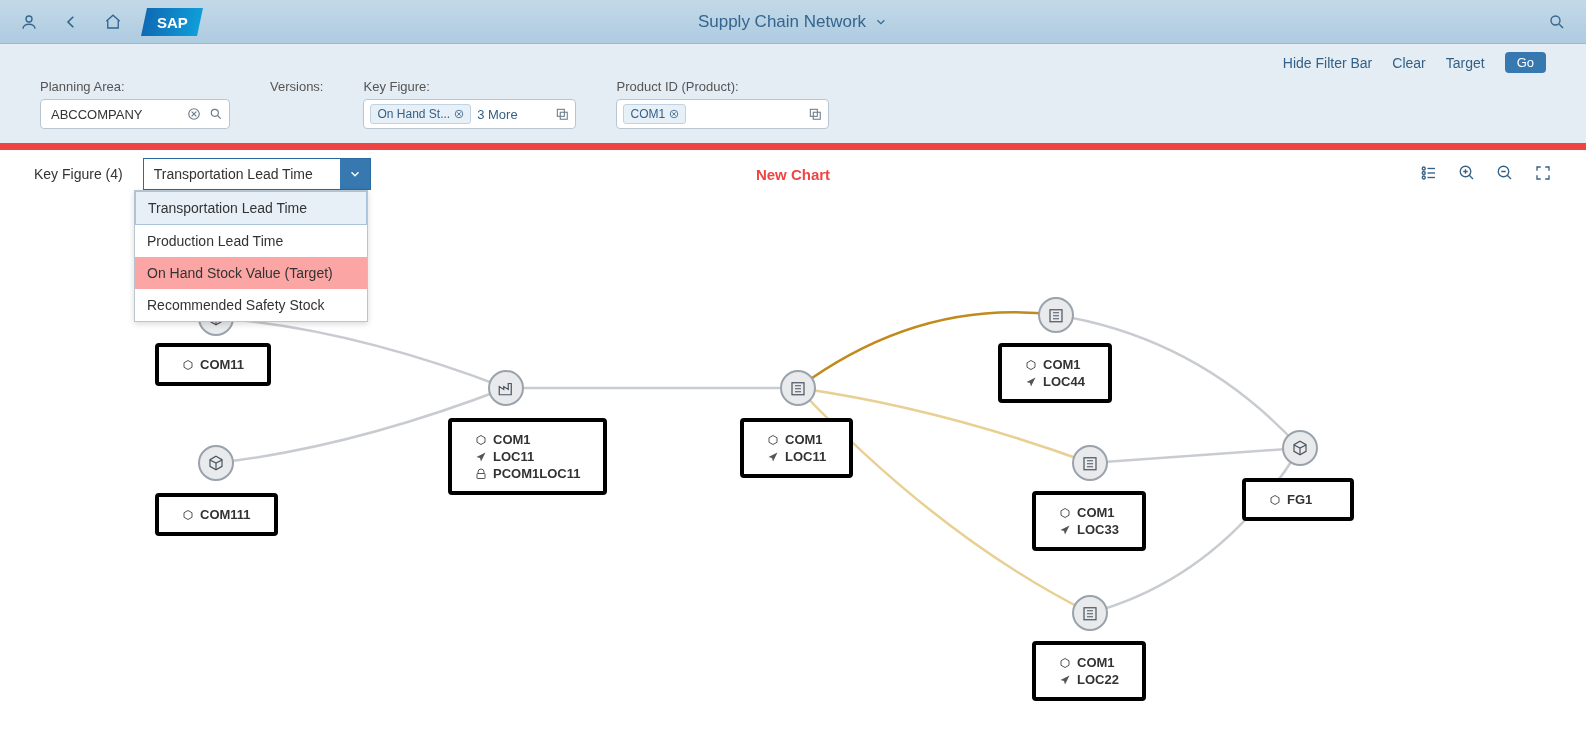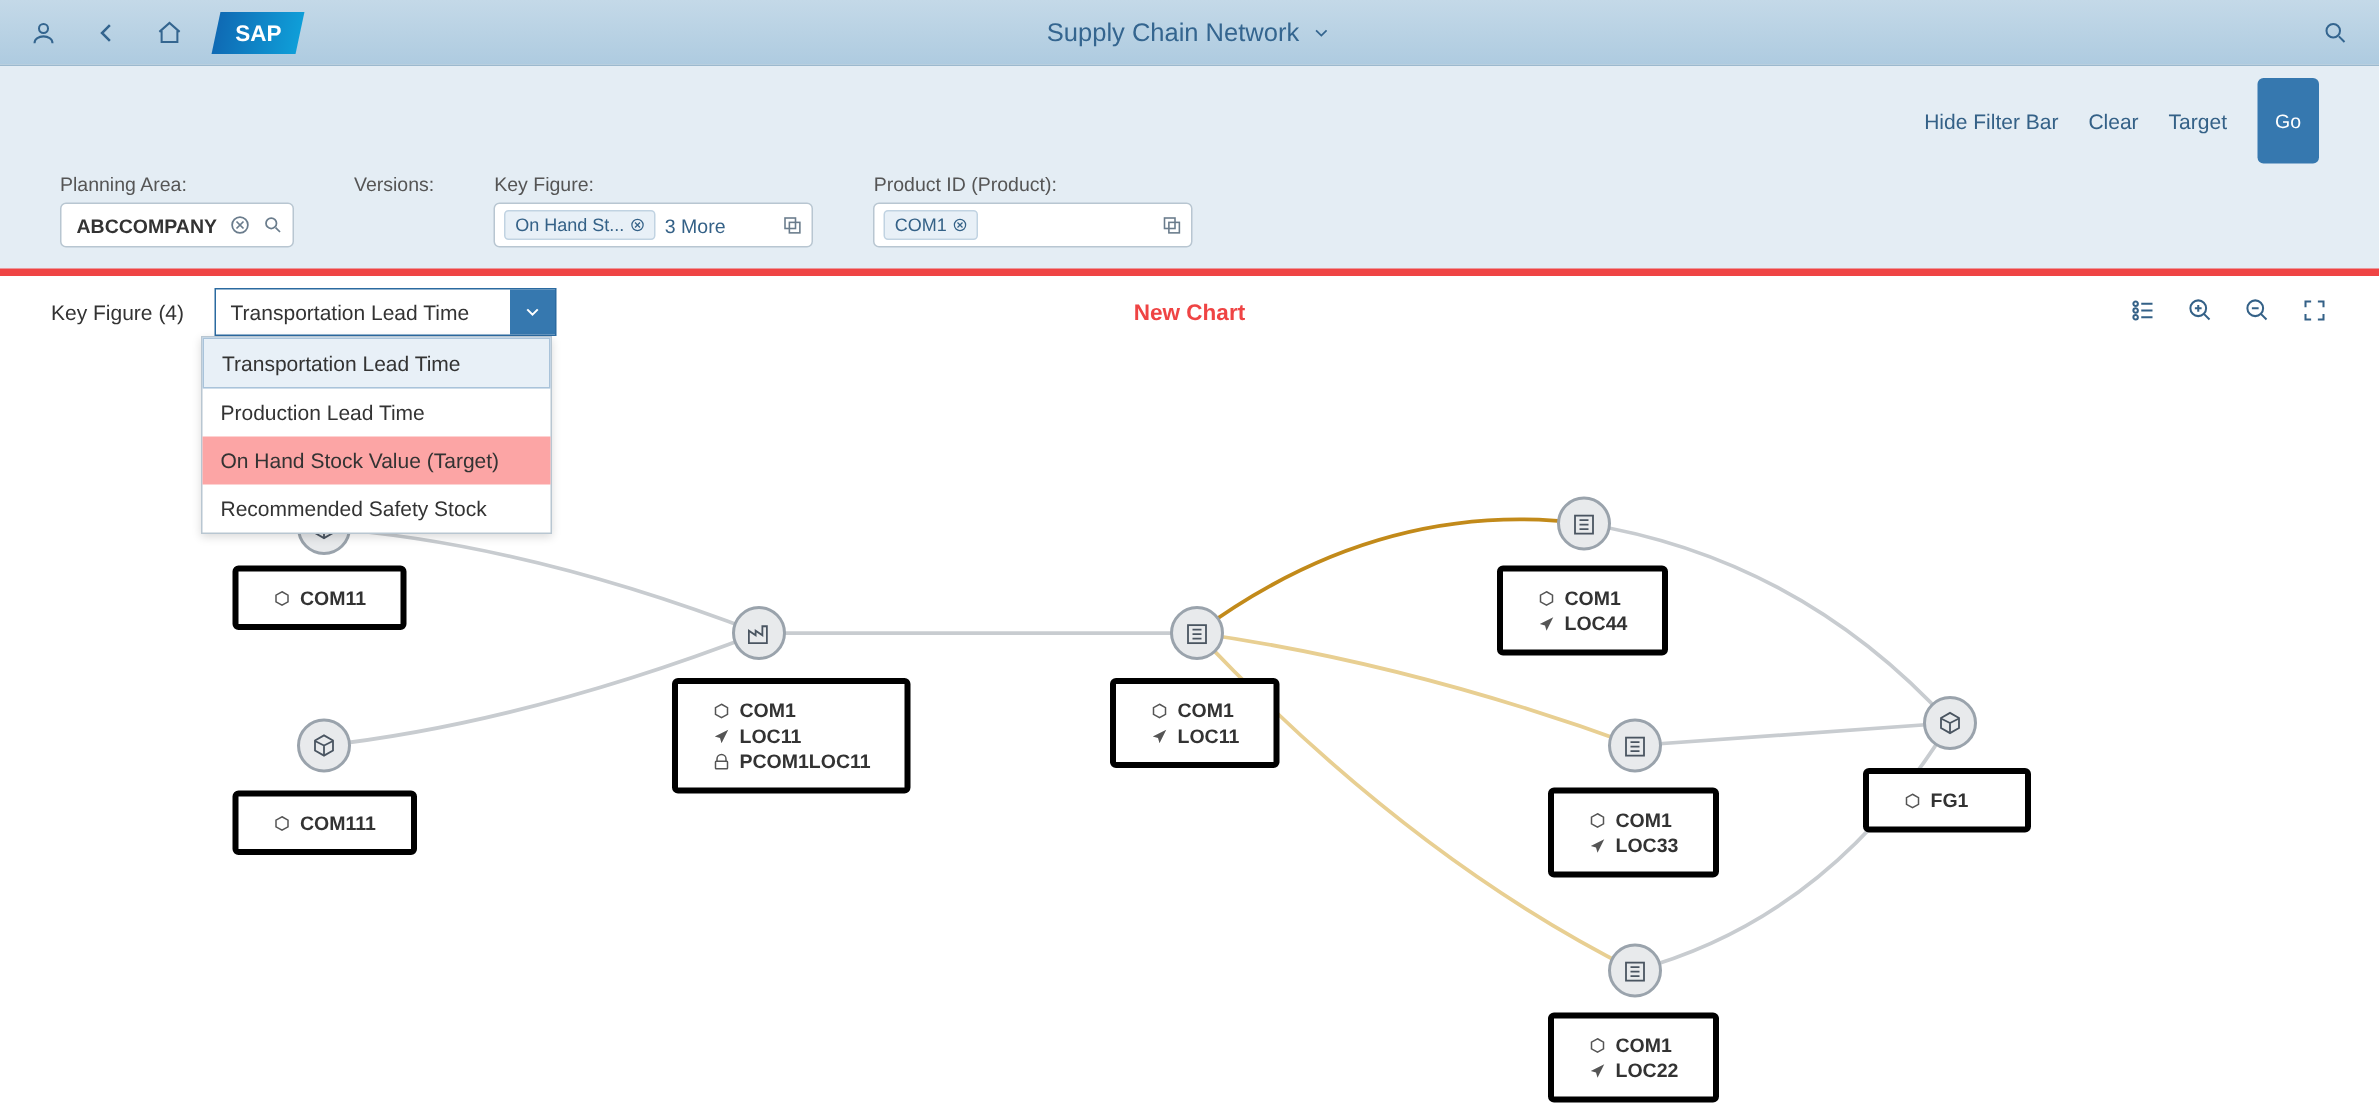--- a/index.html
+++ b/index.html
@@ -39,41 +39,41 @@
 .sap-logo span { transform: skewX(12deg); }
 .header-title {
   position: absolute; left: 50%; transform: translateX(-50%);
   font-size: 17px; color: #34658f;
   display: flex; align-items: center; gap: 8px;
 }
 .header-right { margin-left: auto; }
 .filter-bar {
   background: #e4edf4;
   padding: 8px 40px 14px 40px;
-  border-bottom: 5px solid #ef4444;
+  border-bottom: 7px solid #ef4444;
 }
 .filter-buttons {
   display: flex; justify-content: flex-end; gap: 20px;
   margin-bottom: 6px; color: #346187; font-size: 14px;
   align-items: center;
 }
 .go-btn {
   background: #3678af; color: #fff;
-  padding: 21px 12px; border-radius: 4px;
+  padding: 3px 12px; border-radius: 4px;
   font-size: 13px;
 }
 .filters-row { display: flex; gap: 40px; }
 .filter-group { display: flex; flex-direction: column; gap: 5px; }
 .filter-label { font-size: 13px; color: #555; }
 .filter-input {
   display: flex; align-items: center;
   background: #fff; border: 1px solid #b8c6d1;
   border-radius: 4px; height: 30px; padding: 0 6px;
 }
-.filter-input.w190 { width: 156px; font-weight: bold; }
+.filter-input.w190 { width: 190px; }
 .filter-input.w185 { width: 213px; }
 .filter-input .val { flex: 1; color: #333; padding-left: 4px; font-size: 13px; }
 .mini-icon { width: 14px; height: 14px; color: #6a7c8c; }
 .dropdown-arrow { margin-left: auto; }
 .chip {
   background: #e8f0f7; border: 1px solid #c1d3e2;
   border-radius: 3px; padding: 2px 6px;
   display: flex; align-items: center; gap: 4px;
   font-size: 12px; color: #346187;
 }

